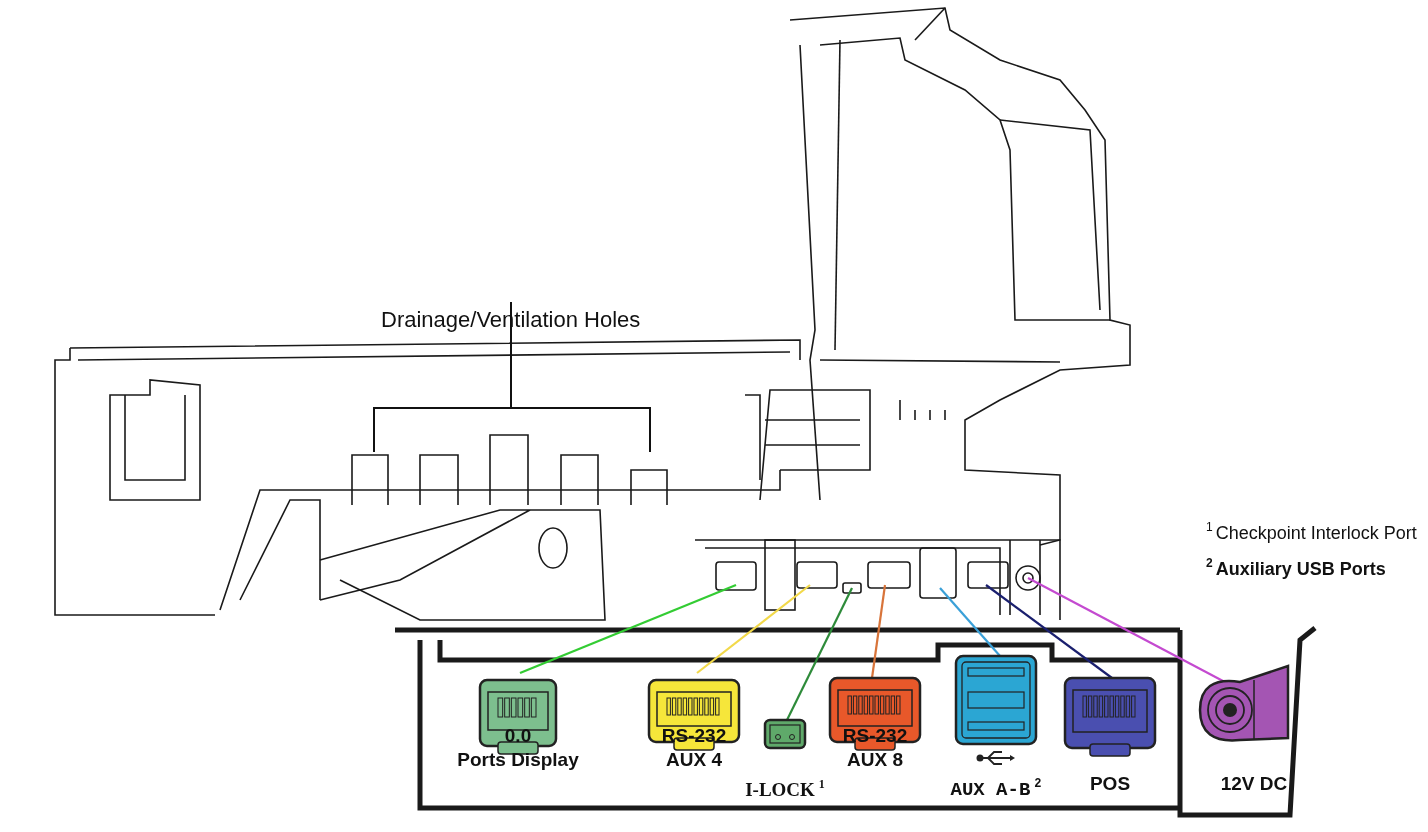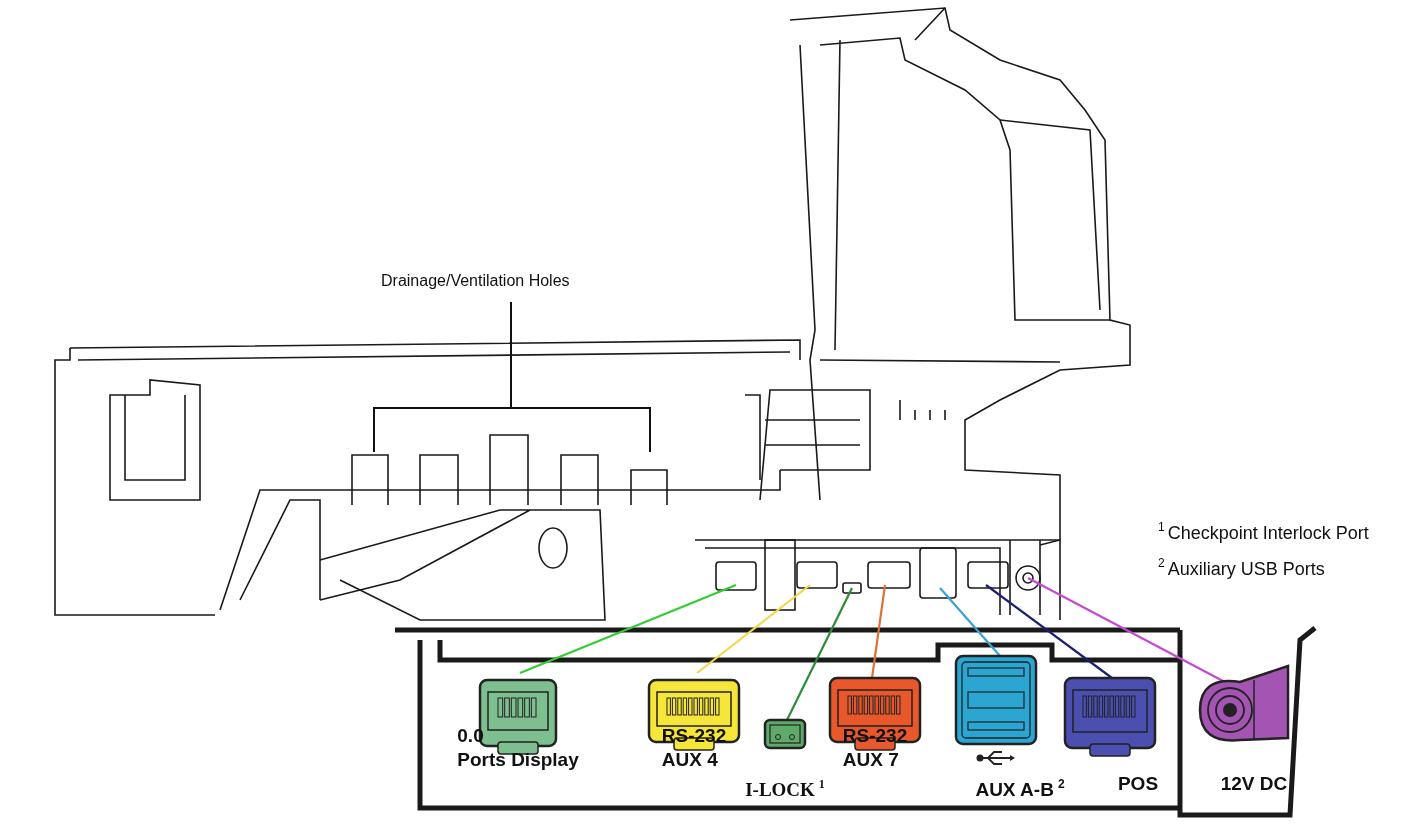--- a/index.html
+++ b/index.html
@@ -1,22 +1,22 @@
 <!DOCTYPE html>
 <html><head>
 <meta charset="utf-8">
 <style>
   html,body{margin:0;padding:0;background:#ffffff;}
   body{width:1428px;height:832px;position:relative;overflow:hidden;font-family:"Liberation Sans",sans-serif;}
   #diagram{position:absolute;left:0;top:0;width:1428px;height:832px;}
   .lbl{position:absolute;font-family:"Liberation Sans",sans-serif;color:#111;white-space:nowrap;}
-  .callout{font-size:16px;}
-  .footnote{font-size:18px;}
+  .callout{font-size:22px;margin-top:35px;}
+  .footnote{font-size:18px;margin-left:48px;}
   .footnote sup{font-size:12px;vertical-align:8px;margin-right:3px;}
-  .port-label{font-size:19px;font-weight:bold;transform:translateX(-50%);line-height:24px;}
+  .port-label{font-size:19px;font-weight:bold;text-align:center;transform:translateX(-50%);line-height:24px;}
   .port-label sup{font-size:12px;vertical-align:8px;margin-left:4px;}
 </style>
 </head>
 <body>
 
 <svg id="diagram" viewBox="0 0 1428 832" xmlns="http://www.w3.org/2000/svg">
   <g fill="none" stroke="#1a1a1a" stroke-width="1.6">
 
     <path d="M790 20 L945 8 L950 30 L1000 60 L1060 80 L1085 110 L1105 140 L1110 320 L1130 325 L1130 365 L1060 370 L1000 400 L965 420 L965 470 L1060 475 L1060 540 L1040 545"></path>
     <path d="M800 45 L815 330 L810 360 L820 500"></path>
@@ -163,40 +163,40 @@
         <circle cx="1230" cy="710" r="14" fill="none" stroke="#222" stroke-width="1.8"></circle>
         <circle cx="1230" cy="710" r="7" fill="#222"></circle>
         <line x1="1254" y1="680" x2="1254" y2="740" stroke="#222" stroke-width="1.5"></line>
       </g>
     </g>
 </svg>
 
 <div class="lbl callout" style="left:381px;top:272px;">Drainage/Ventilation Holes</div>
 
 <div class="lbl footnote" style="left:1158px;top:520px;"><sup>1</sup><span>Checkpoint Interlock Port</span></div>
-<div class="lbl footnote" style="left:1158px;top:556px;"><sup>2</sup><span>Auxiliary USB Ports</span></div>
+<div class="lbl footnote" style="left:1158px;top:556px;font-weight:bold;"><sup>2</sup><span>Auxiliary USB Ports</span></div>
 
 <div id="port-labels">
     <div class="lbl port-label" style="left: 518px; top: 724px;">
       <div>0.0</div>
       <div><span>Ports Display</span></div>
     </div>
     <div class="lbl port-label" style="left: 694px; top: 724px;">
       <div>RS-232</div>
       <div><span>AUX 4</span></div>
     </div>
     <div class="lbl port-label" style="left: 785px; top: 772px; font-family: Liberation Serif, serif;">
       <div><span>I-LOCK</span><sup>1</sup></div>
     </div>
     <div class="lbl port-label" style="left: 875px; top: 724px;">
       <div>RS-232</div>
-      <div><span>AUX 7</span></div>
-    </div>
-    <div class="lbl port-label" style="left: 1020px; top: 772px;">
+      <div><span>AUX 8</span></div>
+    </div>
+    <div class="lbl port-label" style="left: 996px; top: 772px; font-family: Liberation Mono, monospace;">
       <div><span>AUX A-B</span><sup>2</sup></div>
     </div>
-    <div class="lbl port-label" style="left: 1110px; top: 772px; margin-left: 28px;">
+    <div class="lbl port-label" style="left: 1110px; top: 772px;">
       <div><span>POS</span></div>
     </div>
     <div class="lbl port-label" style="left: 1254px; top: 772px;">
       <div><span>12V DC</span></div>
     </div>
   </div>
 
 </body></html>

